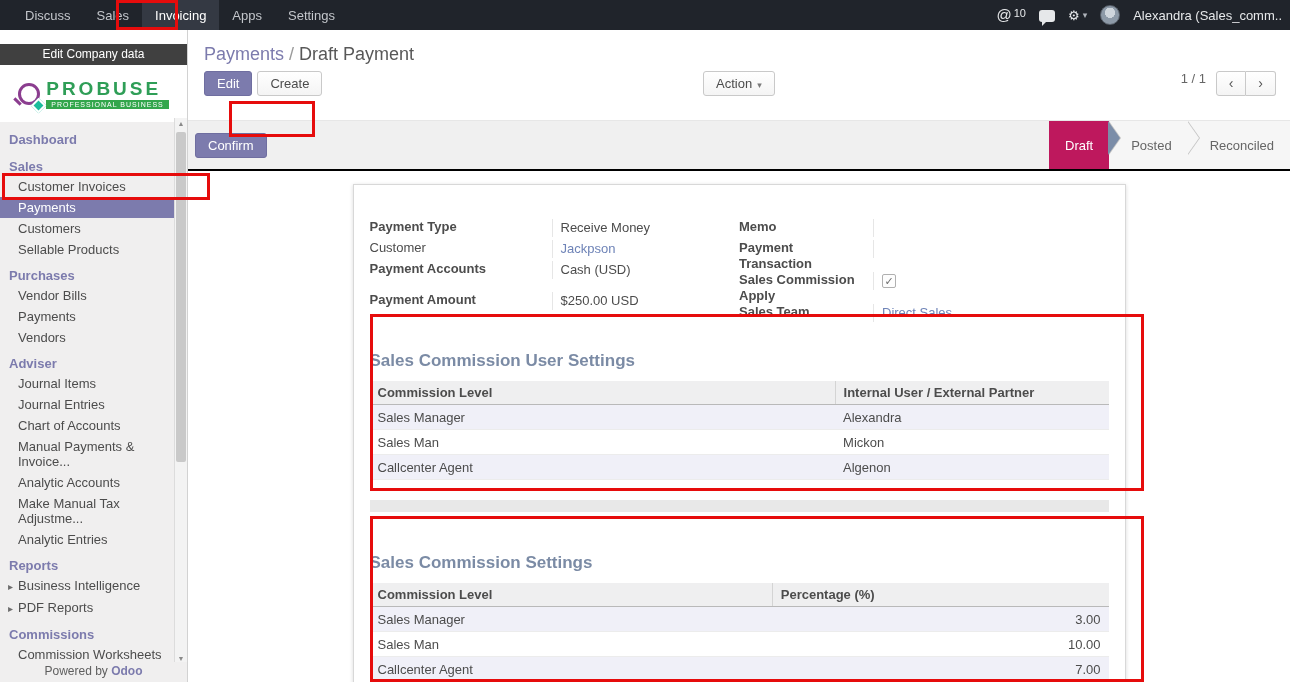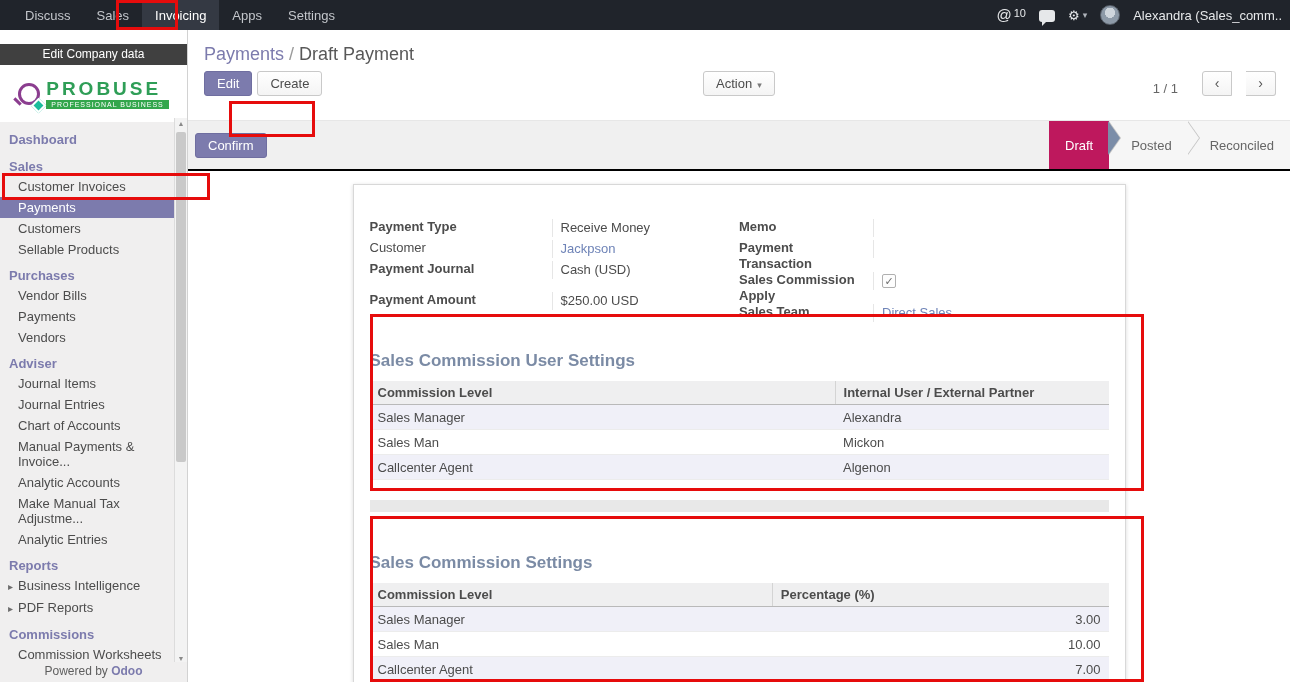--- a/index.html
+++ b/index.html
@@ -60,21 +60,21 @@
   .breadcrumb-link { color:#7c7bad; cursor:pointer; }
   .breadcrumb-sep { color:#9a9a9a; margin:0 5px; }
   .breadcrumb-current { color:#585858; }
 
   .button-row { display:flex; align-items:center; padding:5px 14px 24px 16px; position:relative; }
   .btn { font-size:13px; height:25px; padding:0 12px; border:1px solid #c9c9c9; border-radius:3px; background:linear-gradient(#fff,#f4f4f4); color:#4c4c4c; cursor:pointer; }
   .btn-primary { background:#7c7bad; border-color:#6f6ea0; color:#fff; }
   .btn-group { display:flex; gap:5px; }
   .action-wrap { position:absolute; left:calc(50% - 36px); }
   .btn .caret { font-size:9px; margin-left:5px; color:#7a7a7a; }
-  .pager { margin-left:auto; display:flex; align-items:flex-end;gap:14px; }
+  .pager { margin-left:auto; display:flex; align-items:flex-start; }
   .pager-value { font-size:13px; color:#666; margin-right:10px; }
   .pager-btn { width:30px; height:25px; border:1px solid #c9c9c9; background:linear-gradient(#fff,#f4f4f4); color:#555; font-size:14px; cursor:pointer; line-height:23px; text-align:center; }
   .pager-btn.prev { border-radius:3px 0 0 3px; }
   .pager-btn.next { border-radius:0 3px 3px 0; border-left:none; }
 
   .statusbar { height:51px; background:#f0f0f0; border-top:1px solid #e7e7e7; border-bottom:2px solid #000000; display:flex; align-items:center; padding-left:7px; }
   .steps { margin-left:auto; display:flex; height:100%; }
   .step { position:relative; display:flex; align-items:center; font-size:13px; color:#666; background:#f6f6f6; padding:0 16px 0 22px; cursor:pointer; }
   .step:first-child { padding-left:16px; }
   .step:not(:last-child):before { content:""; position:absolute; top:0; right:-12px; border-left:12px solid #c4c4c4; border-top:17px solid transparent; border-bottom:17px solid transparent; z-index:1; }
@@ -249,21 +249,21 @@
             <div class="form-col left">
               <div class="field-row">
                 <span class="f-label bold">Payment Type</span>
                 <span class="f-value">Receive Money</span>
               </div>
               <div class="field-row">
                 <span class="f-label">Customer</span>
                 <span class="f-value link">Jackpson</span>
               </div>
               <div class="field-row">
-                <span class="f-label bold">Payment Journal</span>
+                <span class="f-label bold">Payment Accounts</span>
                 <span class="f-value">Cash (USD)</span>
               </div>
               <div class="field-row gap-top">
                 <span class="f-label bold">Payment Amount</span>
                 <span class="f-value">$250.00 USD</span>
               </div>
             </div>
             <div class="form-col right">
               <div class="field-row">
                 <span class="f-label bold">Memo</span>

